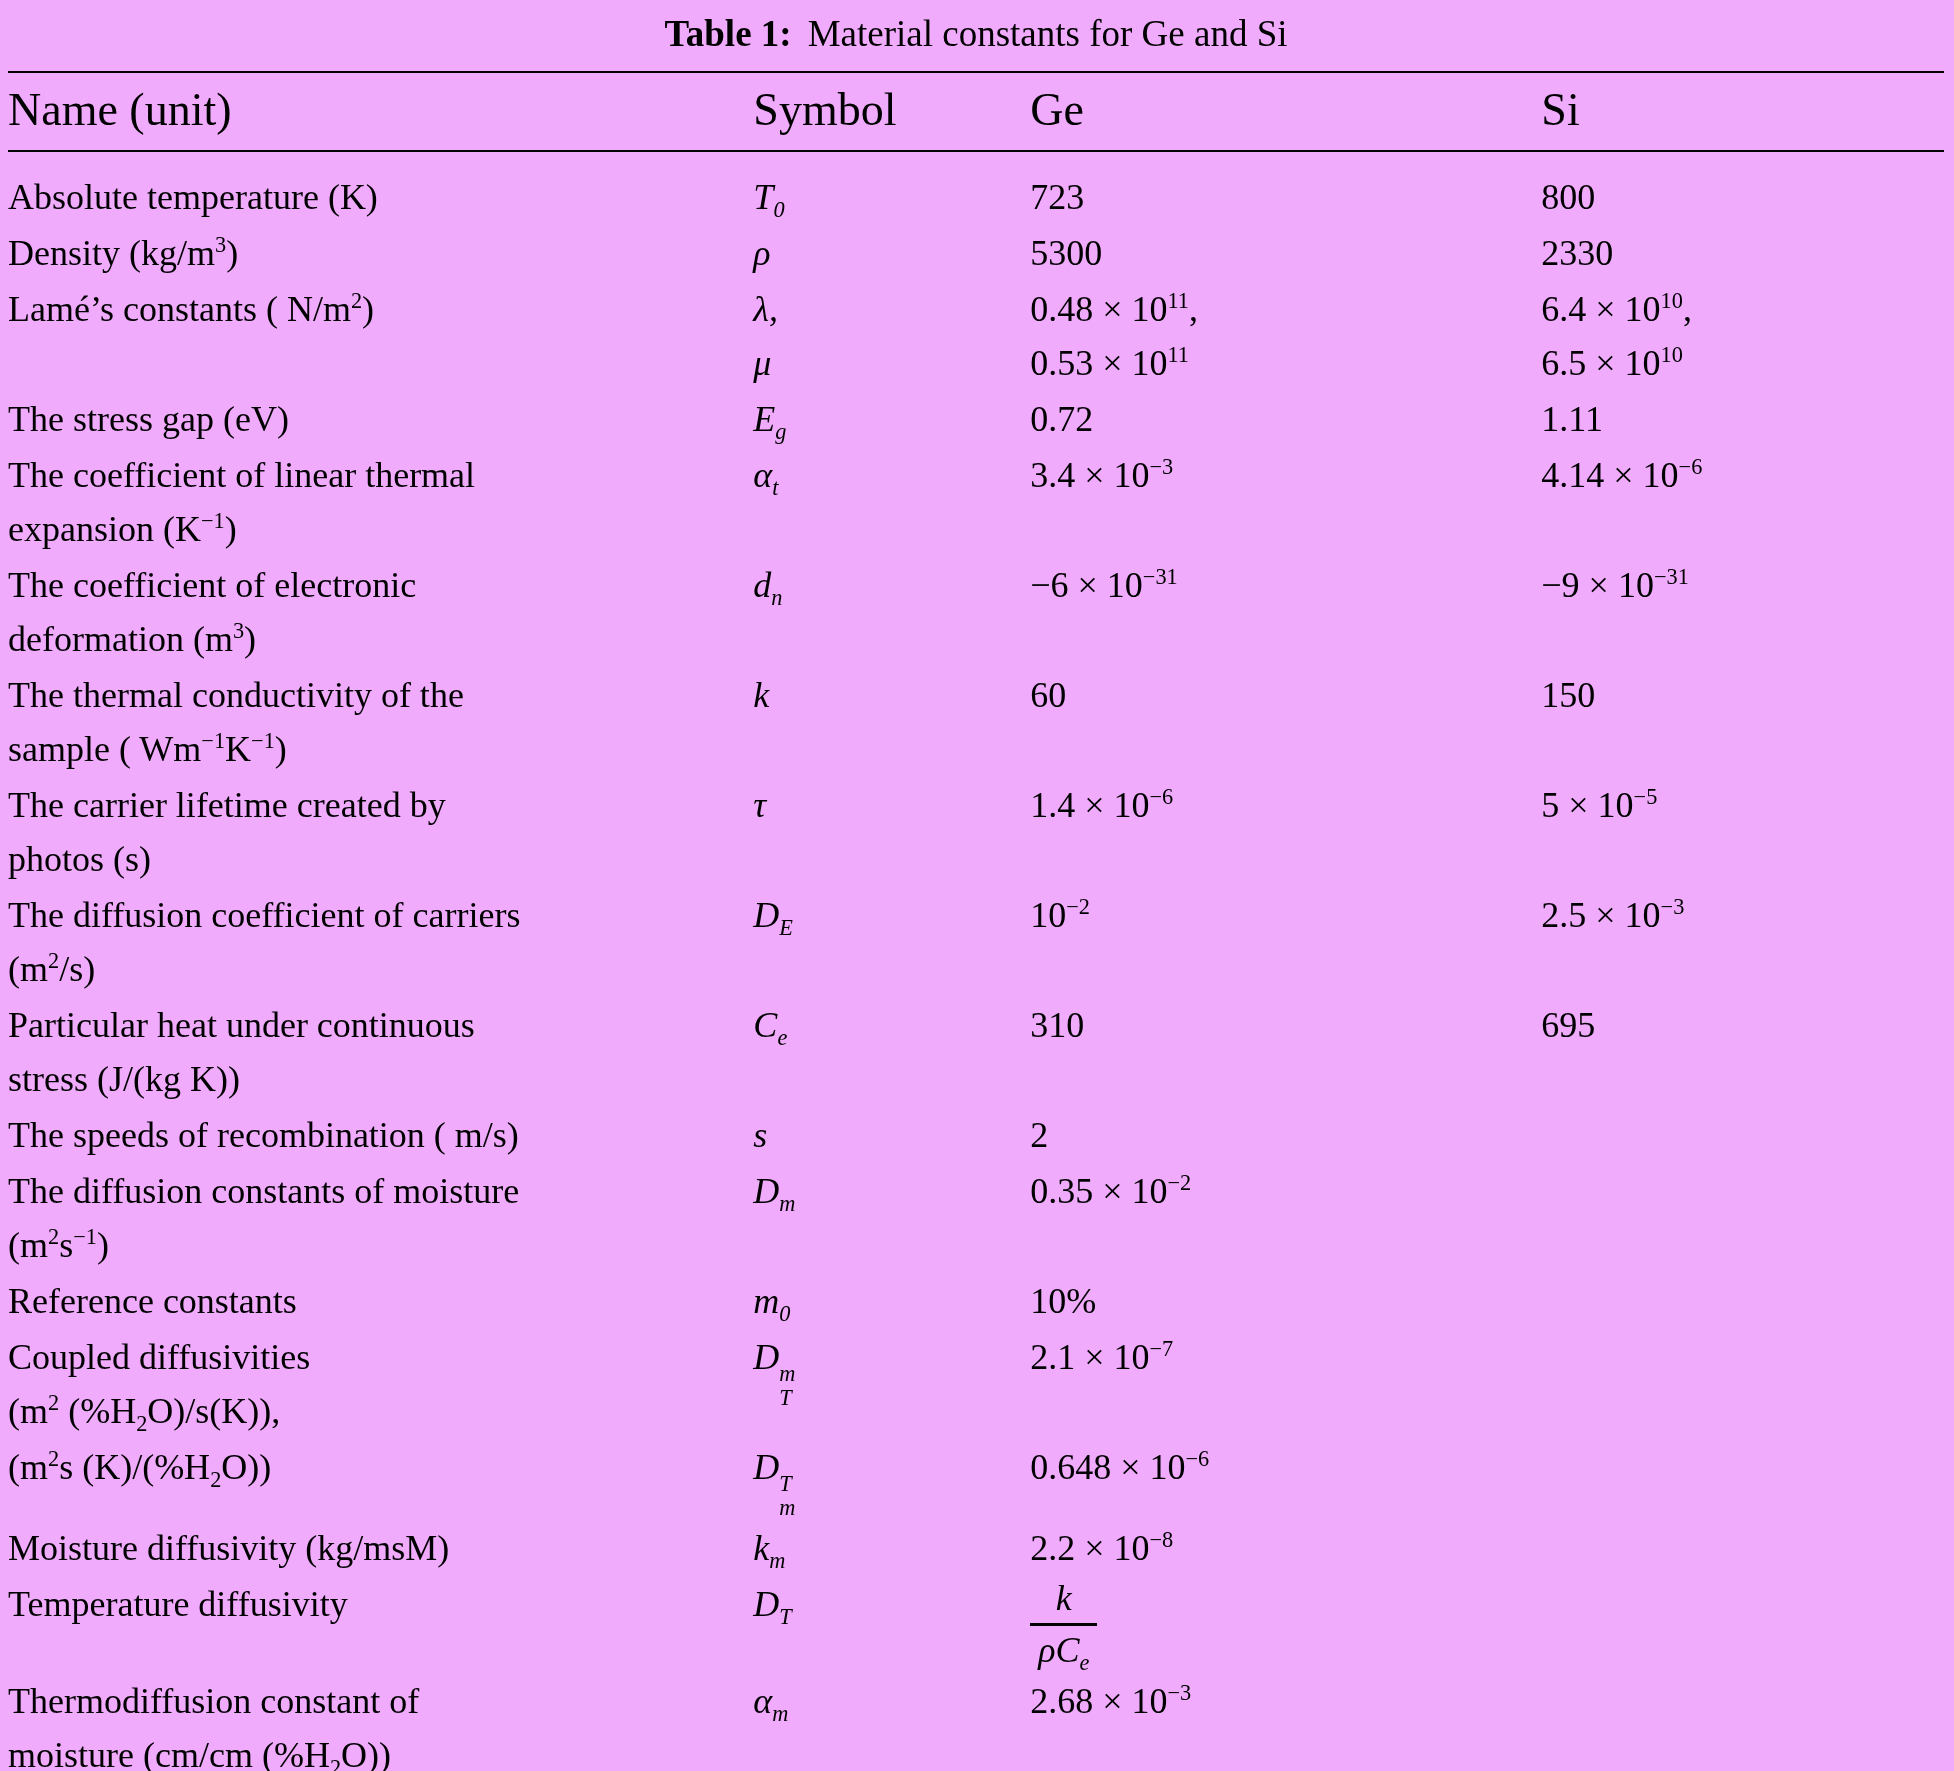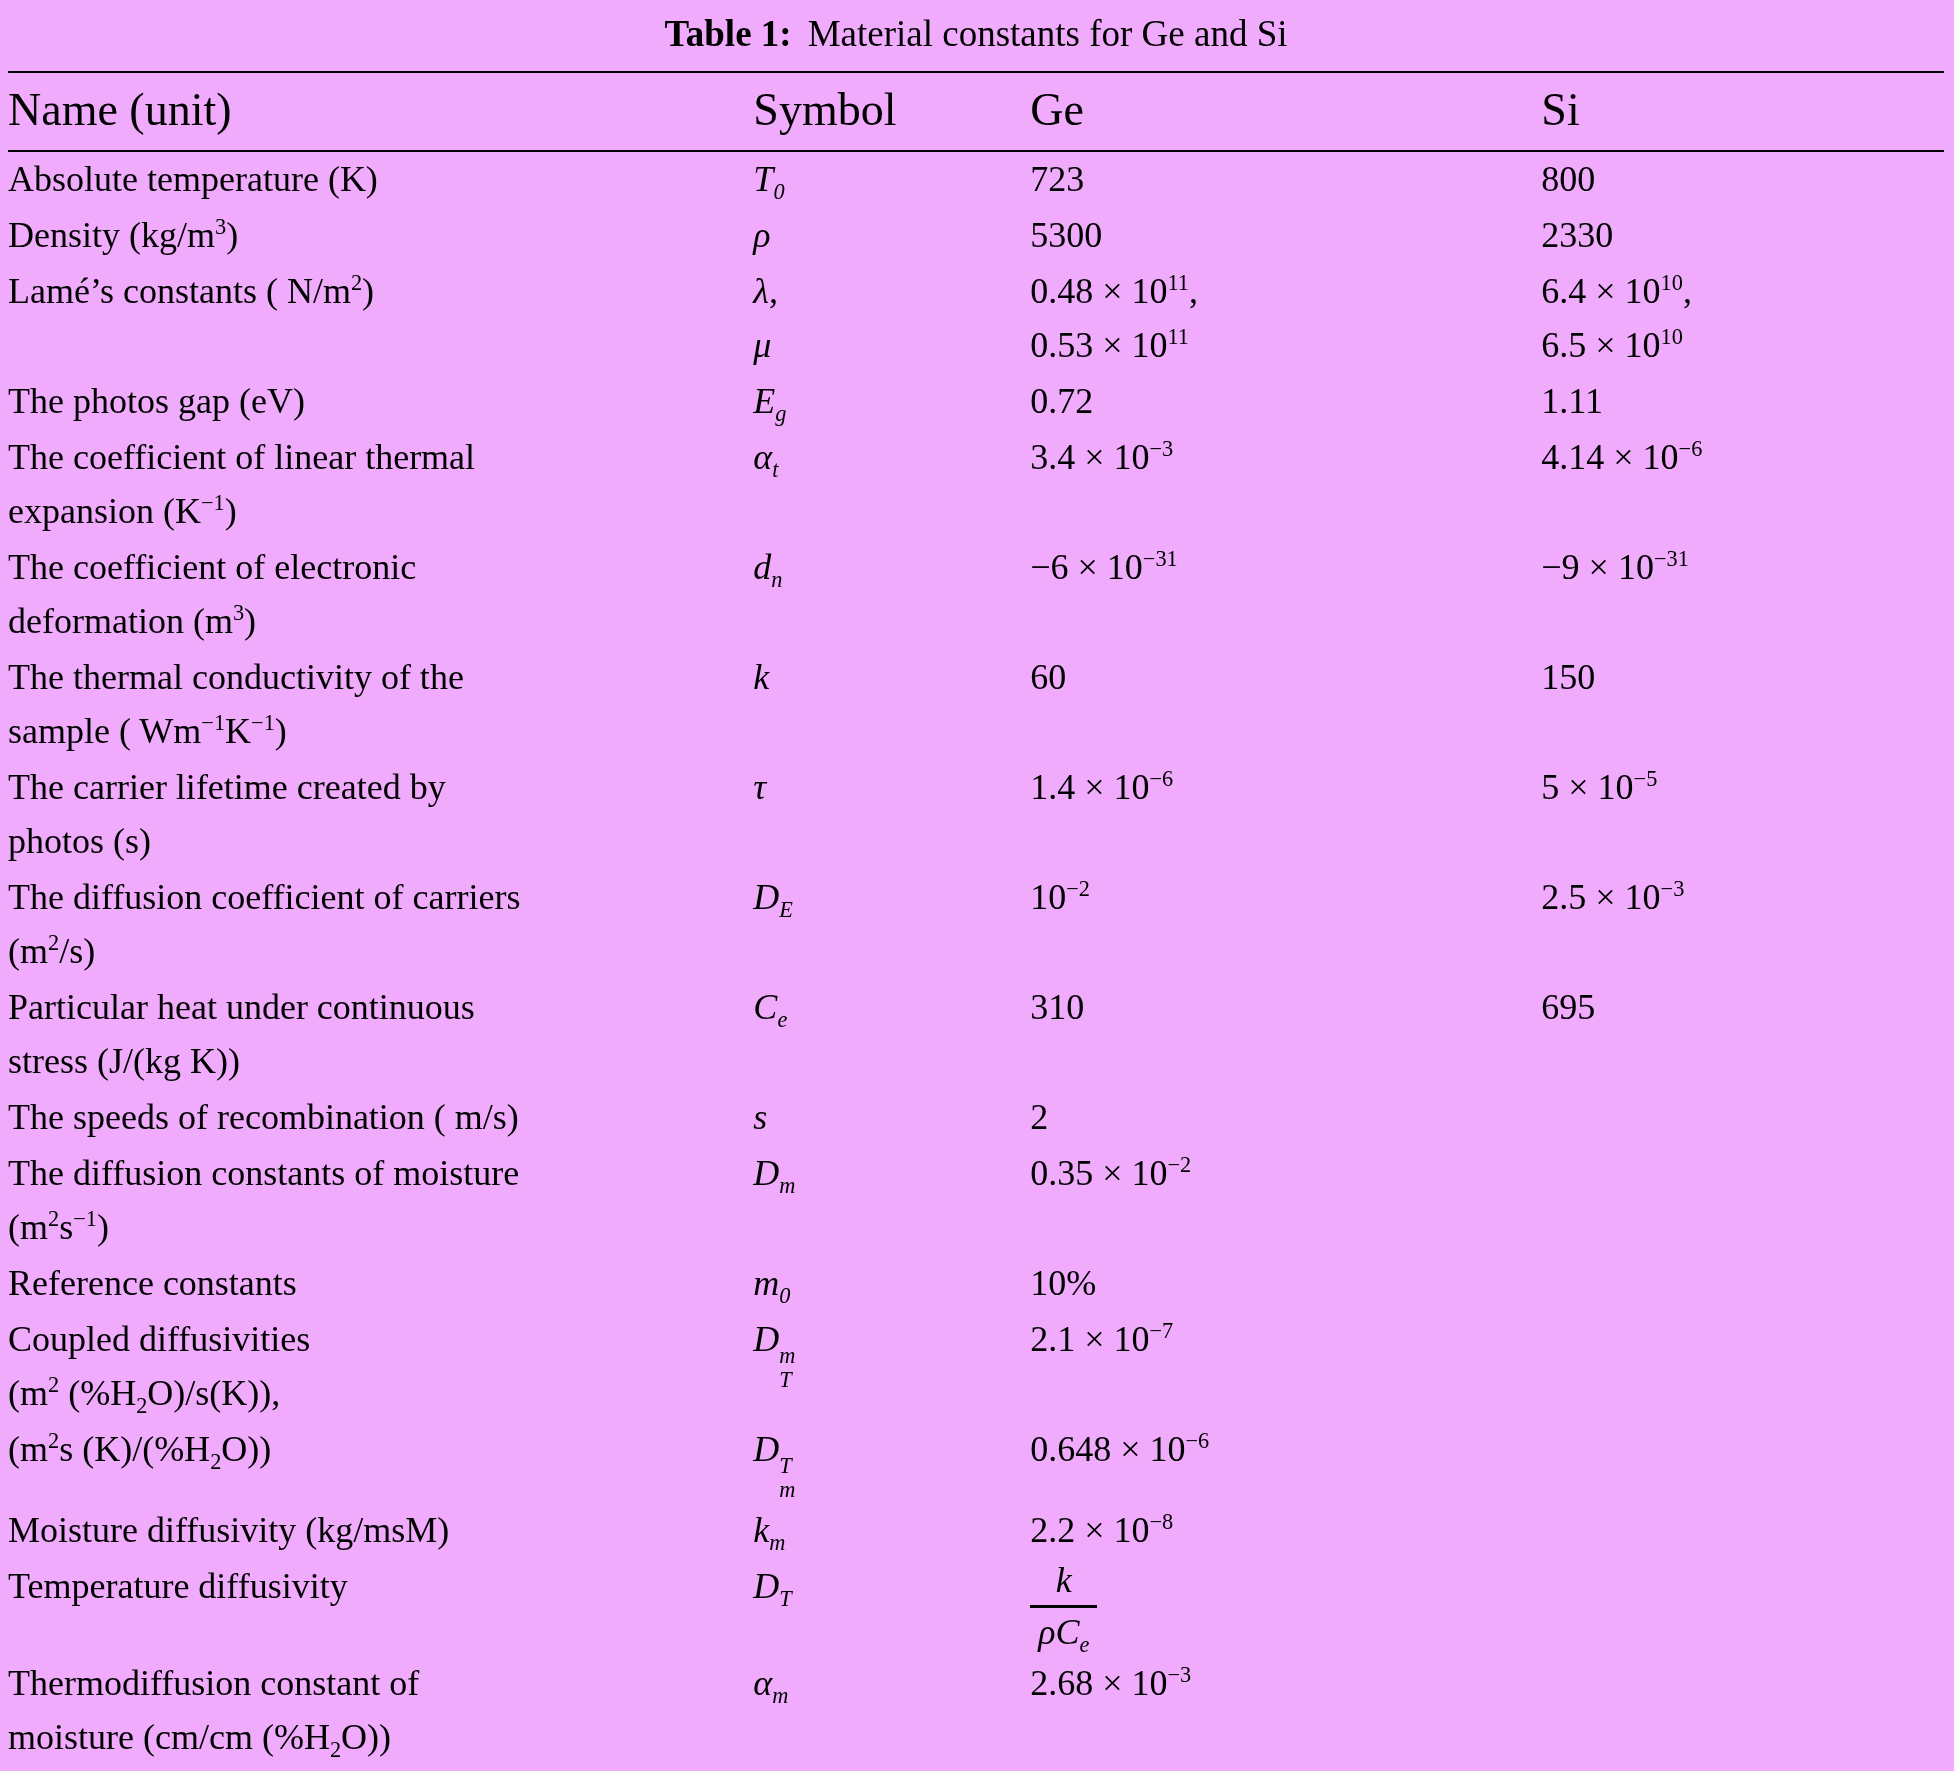--- a/index.html
+++ b/index.html
@@ -12,21 +12,21 @@
   }
   .caption{text-align:center;margin:4px 0 16px;font-size:37px;}
   .cap-label{font-weight:bold;margin-right:16px;}
   table{width:100%;border-collapse:collapse;table-layout:fixed;}
   th{
     font-weight:normal;text-align:left;font-size:46px;
     border-top:2px solid #000;border-bottom:2px solid #000;
     padding:10px 0 14px;
   }
   td{vertical-align:top;padding:1px 0;line-height:1.5;}
-  tbody tr:first-child td{padding-top:0;}
+  tbody tr:first-child td{padding-top:18px;}
   tbody tr:last-child td{padding-bottom:5px;}
   .sym{font-style:italic;}
   sup,sub{font-size:0.62em;line-height:0;}
   .ss{
     display:inline-flex;flex-direction:column;align-items:flex-start;
     font-size:0.62em;line-height:1.05;vertical-align:-0.55em;font-style:italic;
   }
   .frac{display:inline-block;text-align:center;vertical-align:middle;line-height:1.2;font-style:italic;}
   .frac .fn{display:block;padding:0 12px 3px;}
   .frac .fd{display:block;border-top:3px solid #000;padding:3px 8px 0;}
@@ -68,21 +68,21 @@
           <td>5300</td>
           <td>2330</td>
         </tr>
         <tr>
           <td>Lamé’s constants ( N/m<sup>2</sup>)</td>
           <td class="sym">λ,<br>μ</td>
           <td>0.48 × 10<sup>11</sup>,<br>0.53 × 10<sup>11</sup></td>
           <td>6.4 × 10<sup>10</sup>,<br>6.5 × 10<sup>10</sup></td>
         </tr>
         <tr>
-          <td>The photos gap (eV)</td>
+          <td>The stress gap (eV)</td>
           <td class="sym">E<sub>g</sub></td>
           <td>0.72</td>
           <td>1.11</td>
         </tr>
         <tr>
           <td>The coefficient of linear thermal<br>expansion (K<sup>−1</sup>)</td>
           <td class="sym">α<sub>t</sub></td>
           <td>3.4 × 10<sup>−3</sup></td>
           <td>4.14 × 10<sup>−6</sup></td>
         </tr>

